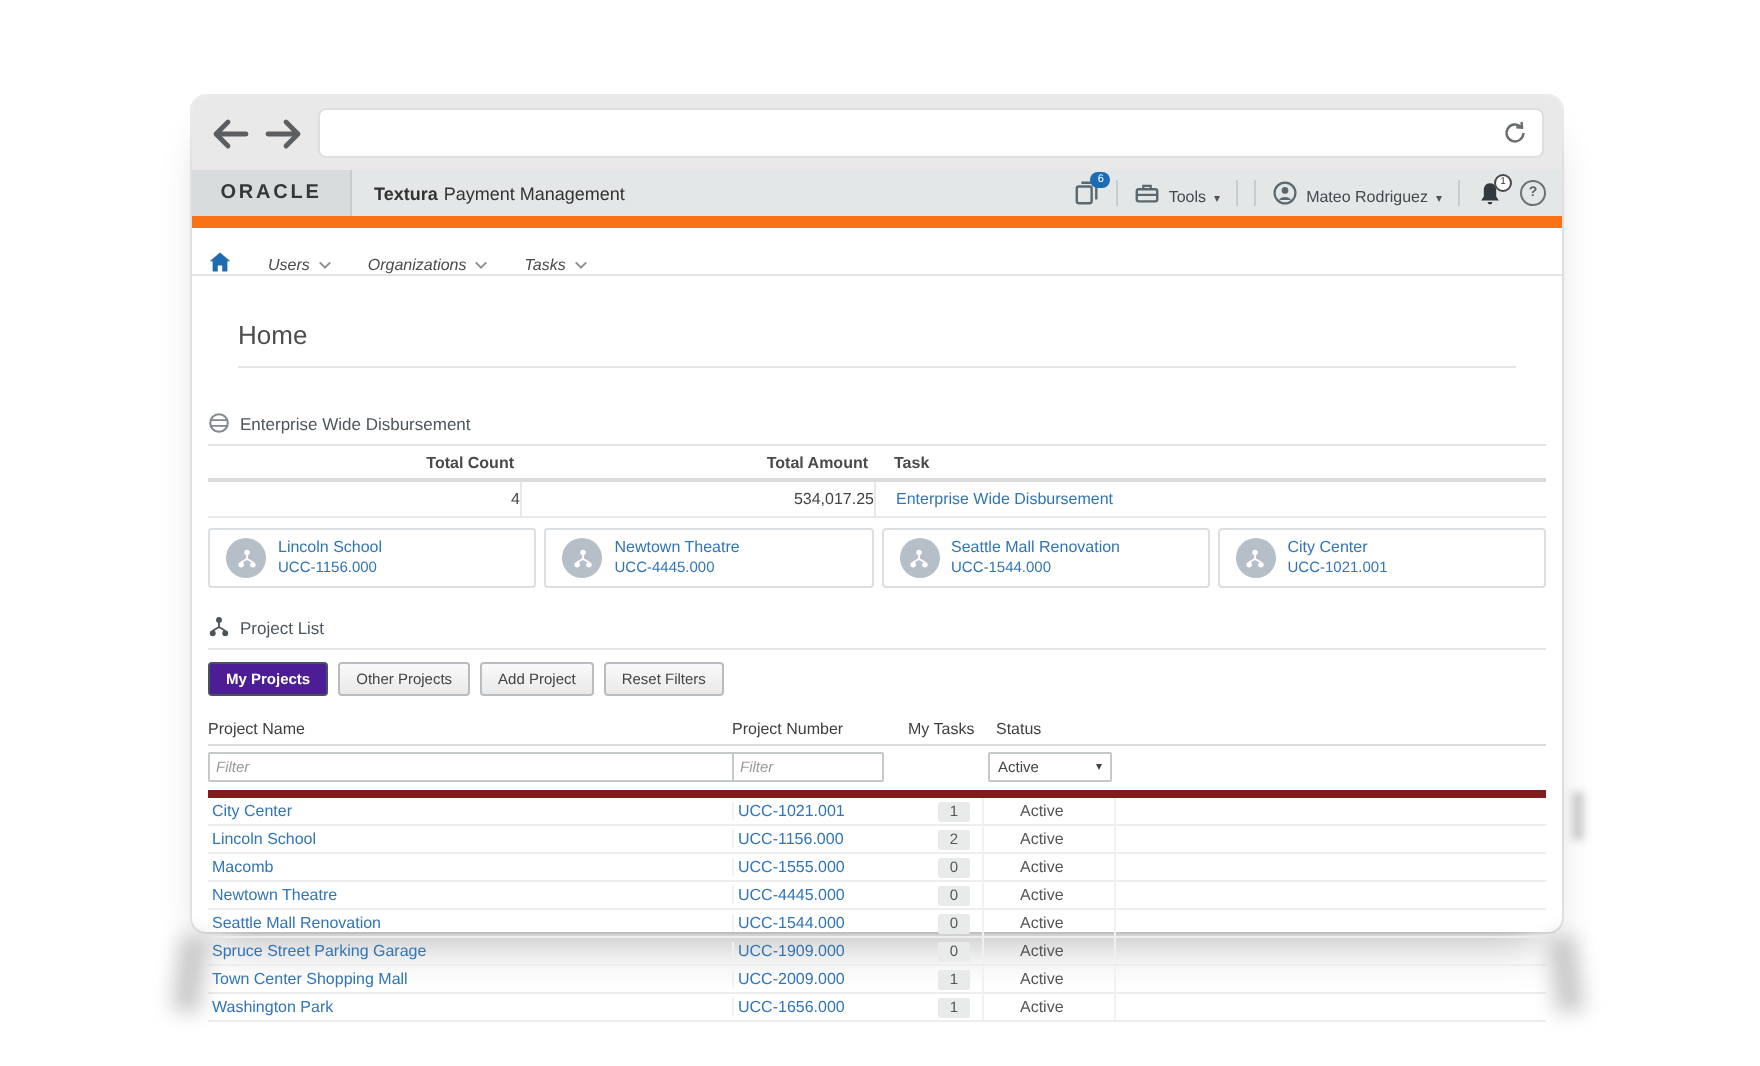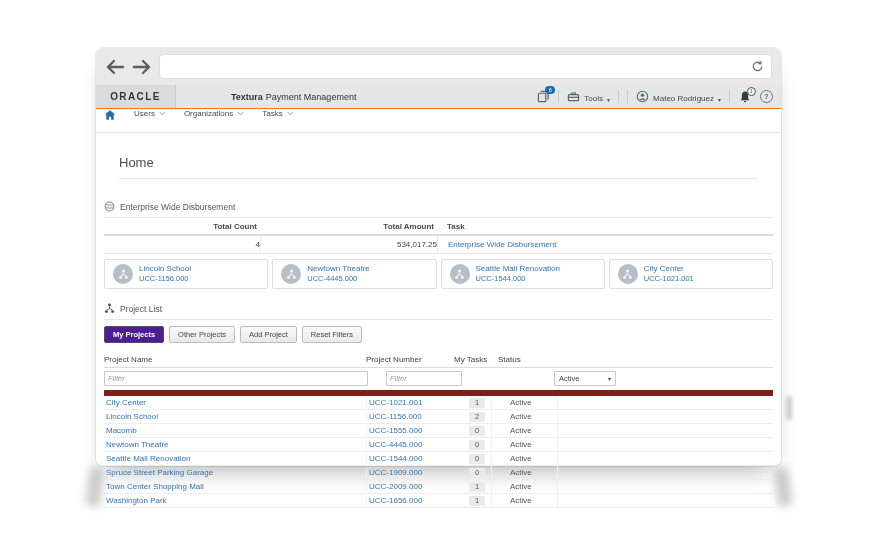--- a/index.html
+++ b/index.html
@@ -16,41 +16,41 @@
   
   .browser-bar{height:37px;background:#e9e9e9;border-radius:7px 7px 0 0;display:flex;
     align-items:center;padding:0 9px;gap:7px;}
   .nav-arrow{width:20px;height:16px;color:#5c5f62;cursor:pointer;flex:0 0 auto;}
   .url-bar{flex:1;height:23px;background:#fff;border:1px solid #dedede;border-radius:4px;
     display:flex;align-items:center;justify-content:flex-end;padding:0 7px;}
   .reload{width:13px;height:13px;color:#6b6e71;}
 
   
   .app-header{height:23px;background:#e4e7e7;display:flex;align-items:stretch;
-    font-size:8px;color:#3c4347;border-bottom:1px solid #f97316;gap:44px;}
+    font-size:8px;color:#3c4347;border-bottom:6px solid #f97316;}
   .oracle-box{width:79px;background:#d8dcdc;display:flex;align-items:center;justify-content:center;
     font-size:10px;font-weight:bold;letter-spacing:1.4px;color:#33393b;border-right:1px solid #c6cbcb;}
   .product{display:flex;align-items:center;margin-left:11px;font-size:9px;color:#333;gap:3px;}
   .product b{font-weight:bold;}
   .header-right{margin-left:auto;display:flex;align-items:center;gap:8px;padding-right:8px;}
   .hgroup{display:flex;align-items:flex-end;gap:4px;cursor:pointer;color:#414a4f;}
   .hicon{width:13px;height:13px;color:#5c686f;position:relative;flex:0 0 auto;}
   .caret{font-size:6px;color:#555;line-height:1;}
   .hdr-sep{width:1px;height:13px;background:#c8cccc;}
   .badge-blue{position:absolute;top:-4px;right:-5px;min-width:8px;height:8px;border-radius:5px;
     background:#1a6cb5;color:#fff;font-size:5.5px;line-height:8px;text-align:center;padding:0 1px;}
   .badge-ring{position:absolute;top:-3px;right:-4px;width:7px;height:7px;border-radius:50%;
     background:#fff;border:1px solid #4a4a4a;color:#333;font-size:5px;line-height:7px;text-align:center;}
   .bell-wrap{position:relative;width:14px;height:14px;color:#333a3f;}
   .help-circle{width:11px;height:11px;border:1px solid #6b7276;border-radius:50%;color:#5c6368;
     font-size:7px;line-height:11px;text-align:center;font-weight:bold;}
 
   
   .nav-bar{height:23px;background:#fff;border-bottom:1px solid #e6e6e6;display:flex;
-    align-items:flex-start;padding:0 8px;gap:18px;font-size:8px;color:#4a4a4a;}
+    align-items:flex-end;padding:0 8px;gap:18px;font-size:8px;color:#4a4a4a;font-style:italic;}
   .home-btn{width:12px;height:12px;color:#1f6bad;cursor:pointer;}
   .nav-menus{display:flex;align-items:center;gap:18px;}
   .nav-item{display:flex;align-items:center;gap:4px;cursor:pointer;}
   .chev{width:7px;height:5px;color:#8a8f94;}
 
   
   .content{padding:0 8px;}
   .page-title{font-size:13px;color:#4d4d4d;font-weight:400;padding:7px 0 8px 0;
     border-bottom:1px solid #e6e6e6;margin:15px;}
   .section-head{display:flex;align-items:center;gap:5px;padding:7px 0 5px 0;
@@ -85,21 +85,21 @@
     background:linear-gradient(#fafafa,#e9e9e9);color:#444;cursor:pointer;
     font-family:"Liberation Sans",sans-serif;}
   .btn.active{background:#4c1d95;border-color:#45525f;color:#fff;font-weight:bold;}
 
   
   .ptable{font-size:8px;}
   .prow{display:grid;grid-template-columns:262px 76px 50px 66px 1fr;align-items:center;}
   .phead{font-weight:normal;color:#3f3f3f;padding:3px 0;border-bottom:1px solid #dadcde;}
   .phead .c-tasks{padding-left:12px;}
   .phead .c-status{padding-left:6px;}
-  .pfilters{padding:3px 0 4px 0;border-bottom:6px solid #7f1d1d;gap:20px;}
+  .pfilters{padding:3px 0 4px 0;border-bottom:4px solid #7f1d1d;}
   .pfilters input{width:256px;height:13px;border:1px solid #c6c9cb;border-radius:1px;
     font-size:7.5px;padding:0 3px;color:#444;font-family:"Liberation Sans",sans-serif;}
   .pfilters input::placeholder{font-style:italic;color:#9a9a9a;}
   .pfilters .f-number input{width:68px;}
   .select{width:62px;height:15px;border:1px solid #c6c9cb;border-radius:1px;background:#fff;
     display:flex;align-items:center;justify-content:space-between;padding:0 4px;
     font-size:7.5px;color:#444;cursor:pointer;box-sizing:border-box;margin-left:2px;}
   .select .caret{font-size:6px;color:#444;}
   .pbody .prow{height:13px;border-bottom:1px solid #ededee;}
   .pbody .c-name{padding-left:2px;}

